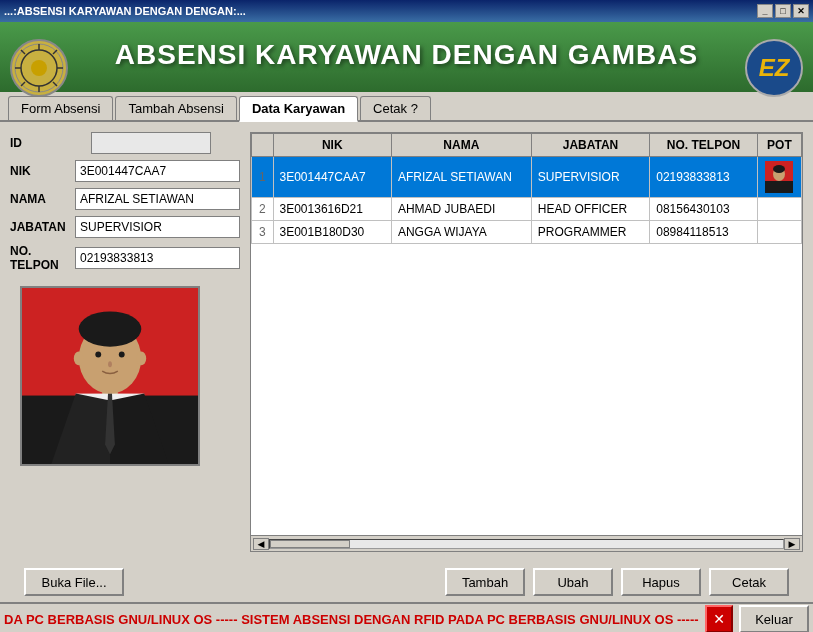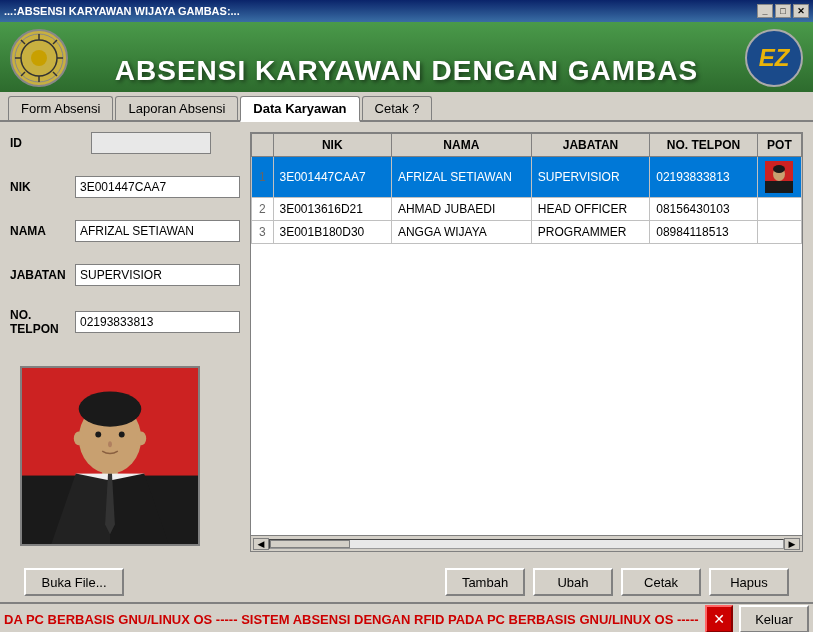--- a/index.html
+++ b/index.html
@@ -37,22 +37,22 @@
       align-items: center;
       justify-content: center;
       cursor: pointer;
       color: #000;
     }
     
     .header {
       background: linear-gradient(to bottom, #4a9a4a, #2d6b2d);
       height: 70px;
       display: flex;
-      align-items: flex-end;
-      padding: 5px 10px;
+      align-items: flex-start;
+      padding: 17px 10px;
       gap: 15px;
     }
     .header-logo-left {
       width: 58px;
       height: 58px;
       border-radius: 50%;
       background: #c8b040;
       border: 2px solid #888;
       display: flex;
       align-items: center;
@@ -121,21 +121,21 @@
       padding: 10px;
       gap: 10px;
       height: 440px;
     }
     
     .left-panel {
       width: 230px;
       flex-shrink: 0;
       display: flex;
       flex-direction: column;
-      gap: 22px;
+      gap: 6px;
     }
     .form-row {
       display: flex;
       align-items: center;
       gap: 6px;
     }
     .form-label {
       width: 75px;
       font-weight: bold;
       font-size: 12px;
@@ -326,21 +326,21 @@
     .table-scroll-area {
       flex: 1;
       overflow-y: auto;
       overflow-x: hidden;
     }
   </style>
 </head>
 <body>
 
 <div class="title-bar">
-  <span>...:ABSENSI KARYAWAN WIJAYA GAMBAS:...</span>
+  <span>...:ABSENSI KARYAWAN DENGAN DENGAN:...</span>
   <div class="title-bar-btns">
     <div class="title-bar-btn">_</div>
     <div class="title-bar-btn">□</div>
     <div class="title-bar-btn">✕</div>
   </div>
 </div>
 
 <div class="header">
   <div class="header-logo-left">
     <svg viewBox="0 0 50 50" xmlns="http://www.w3.org/2000/svg">
@@ -358,21 +358,21 @@
     </svg>
   </div>
   <div class="header-title">ABSENSI KARYAWAN DENGAN GAMBAS</div>
   <div class="header-logo-right">
     <span style="font-style:italic; font-size:24px; font-weight:bold; color:#eab308;">EZ</span>
   </div>
 </div>
 
 <div class="tab-bar">
   <div class="tab">Form Absensi</div>
-  <div class="tab">Laporan Absensi</div>
+  <div class="tab">Tambah Absensi</div>
   <div class="tab active">Data Karyawan</div>
   <div class="tab">Cetak ?</div>
 </div>
 
 <div class="main-content">
 
   <div class="left-panel">
     <div class="form-row">
       <span class="form-label">ID</span>
       <input class="form-input-id" type="text" readonly="" style="background: rgb(232, 232, 232);" value="">
@@ -491,22 +491,22 @@
       </div>
     </div>
   </div>
 </div>
 
 <div class="bottom-buttons">
   <button class="btn btn-buka">Buka File...</button>
   <div class="btn-spacer"></div>
   <button class="btn">Tambah</button>
   <button class="btn">Ubah</button>
+  <button class="btn">Hapus</button>
   <button class="btn">Cetak</button>
-  <button class="btn">Hapus</button>
 </div>
 
 <div class="ticker-bar">
   <div style="flex:1; overflow:hidden;">
     <span class="ticker-text">DA PC BERBASIS GNU/LINUX OS ----- SISTEM ABSENSI DENGAN RFID PADA PC BERBASIS GNU/LINUX OS ----- SISTEM</span>
   </div>
   <div class="ticker-close-btn">✕</div>
   <div class="ticker-keluar-btn">Keluar</div>
 </div>
 

